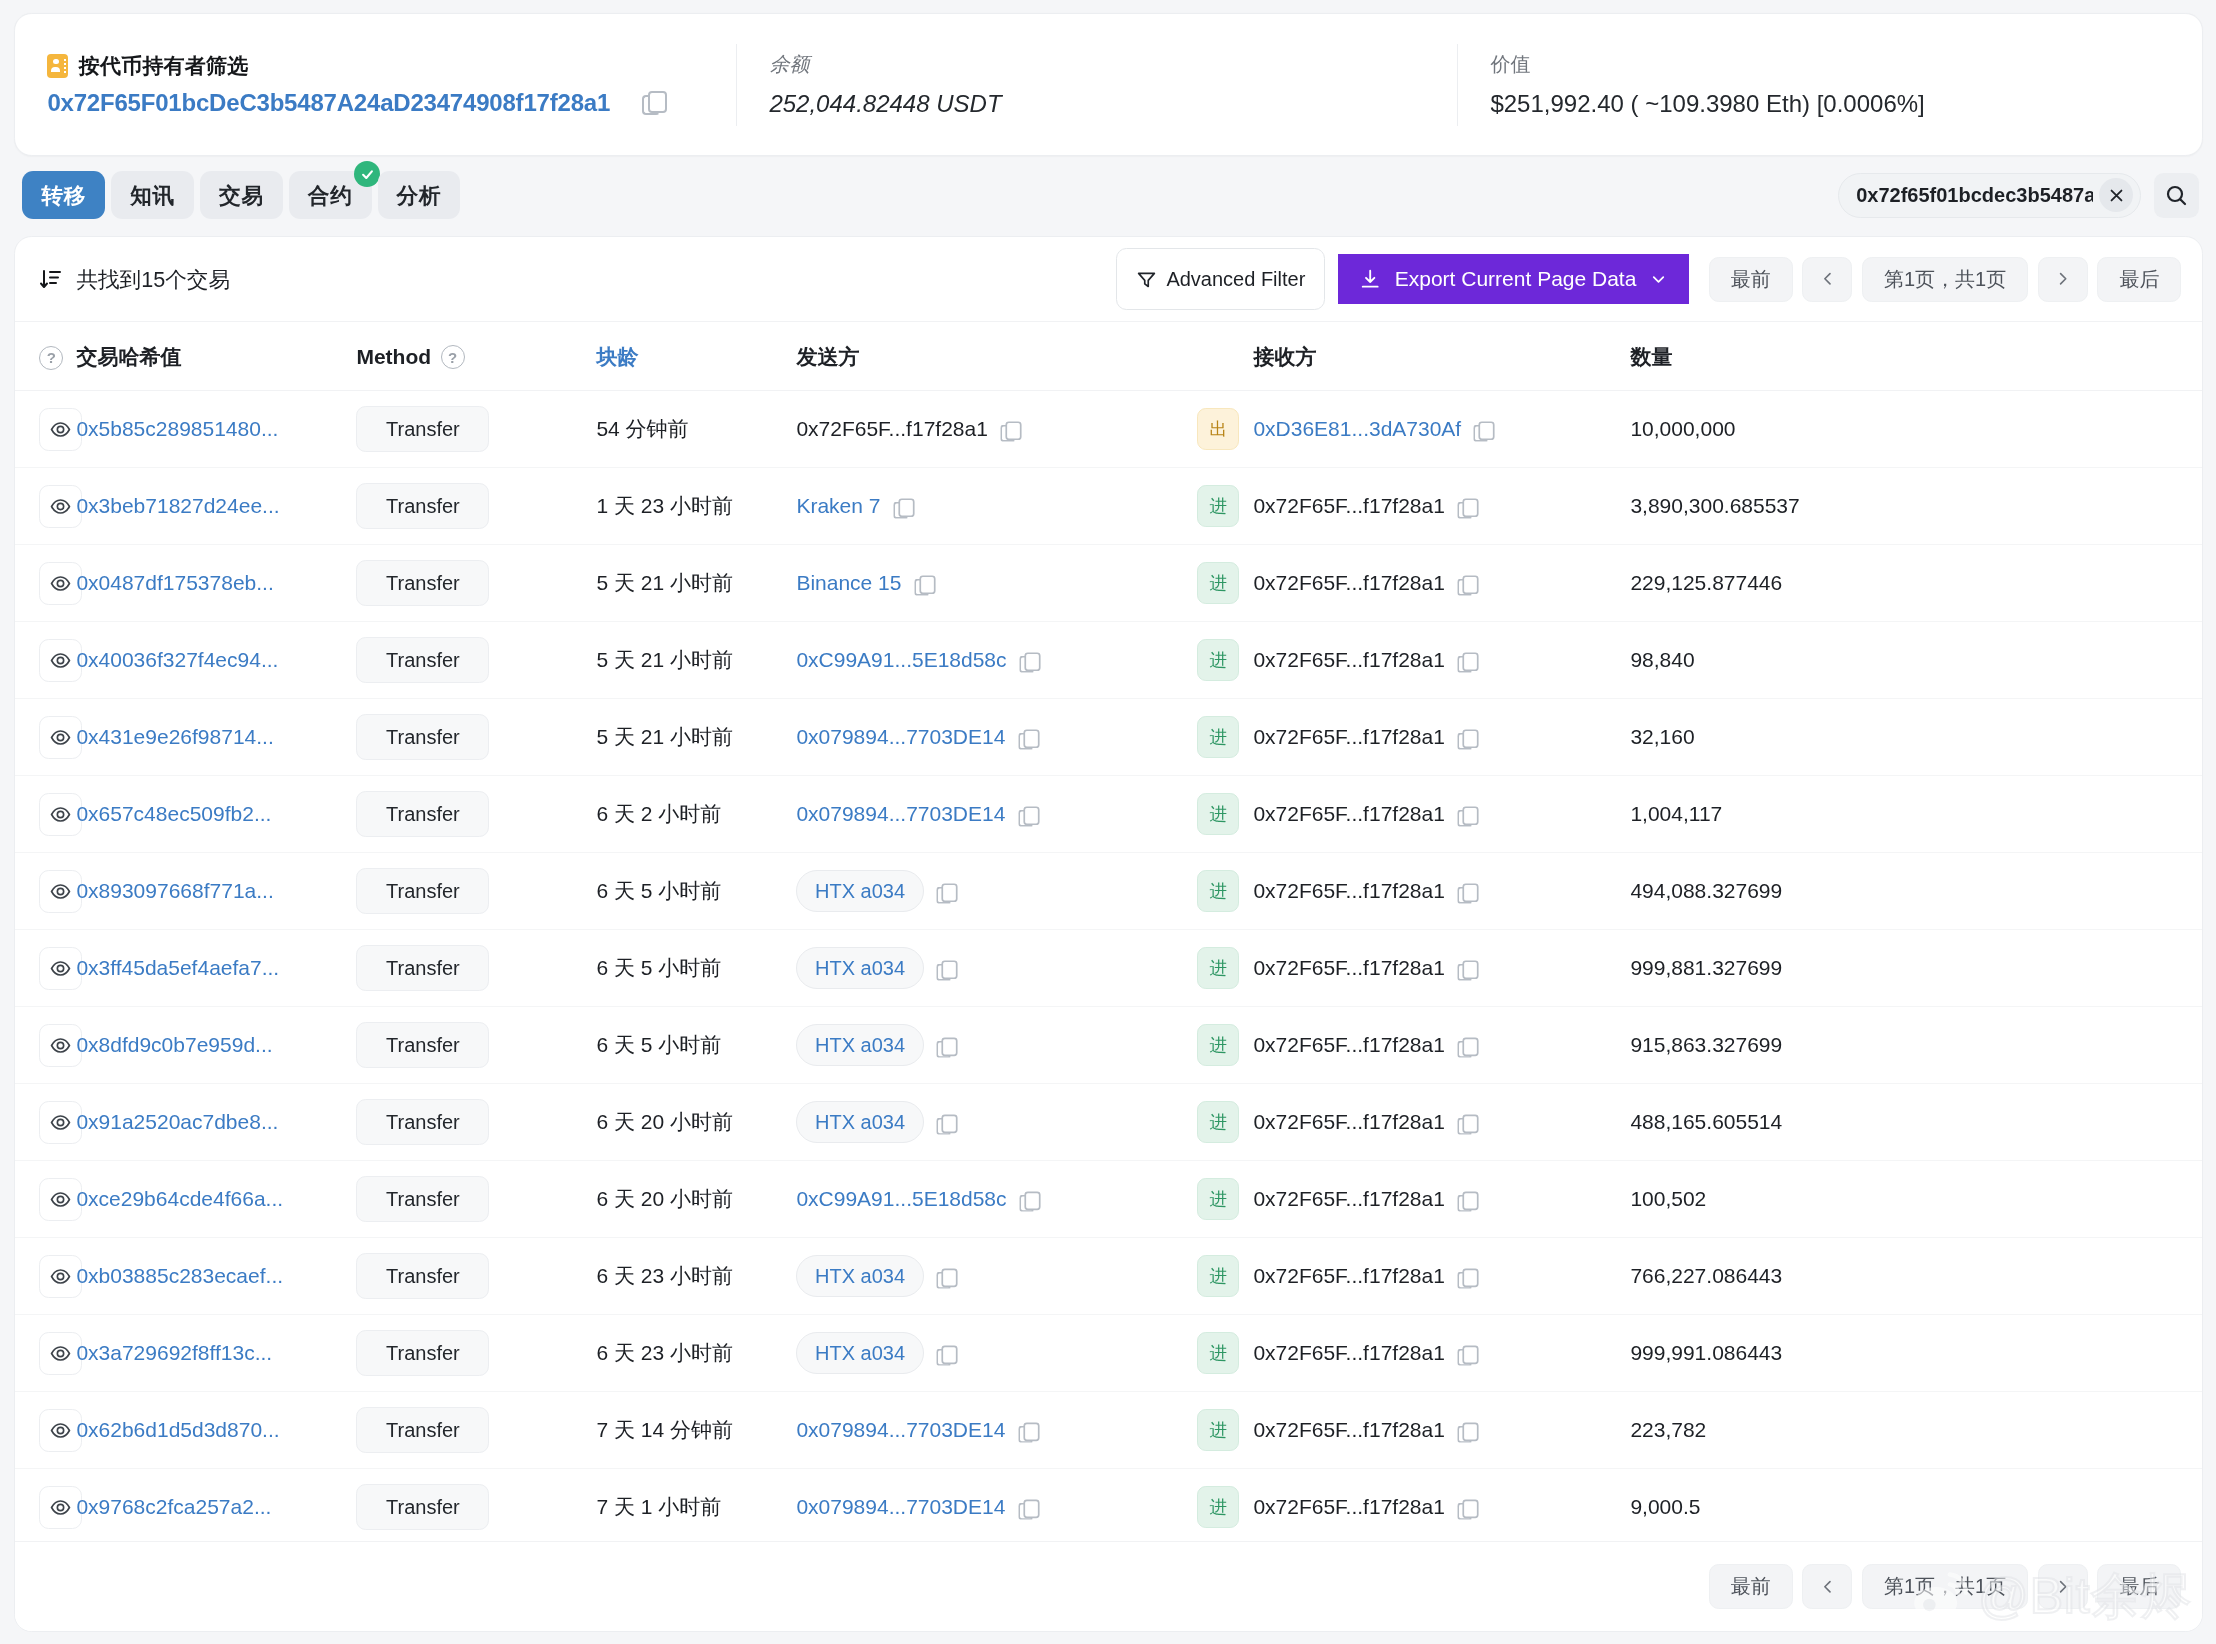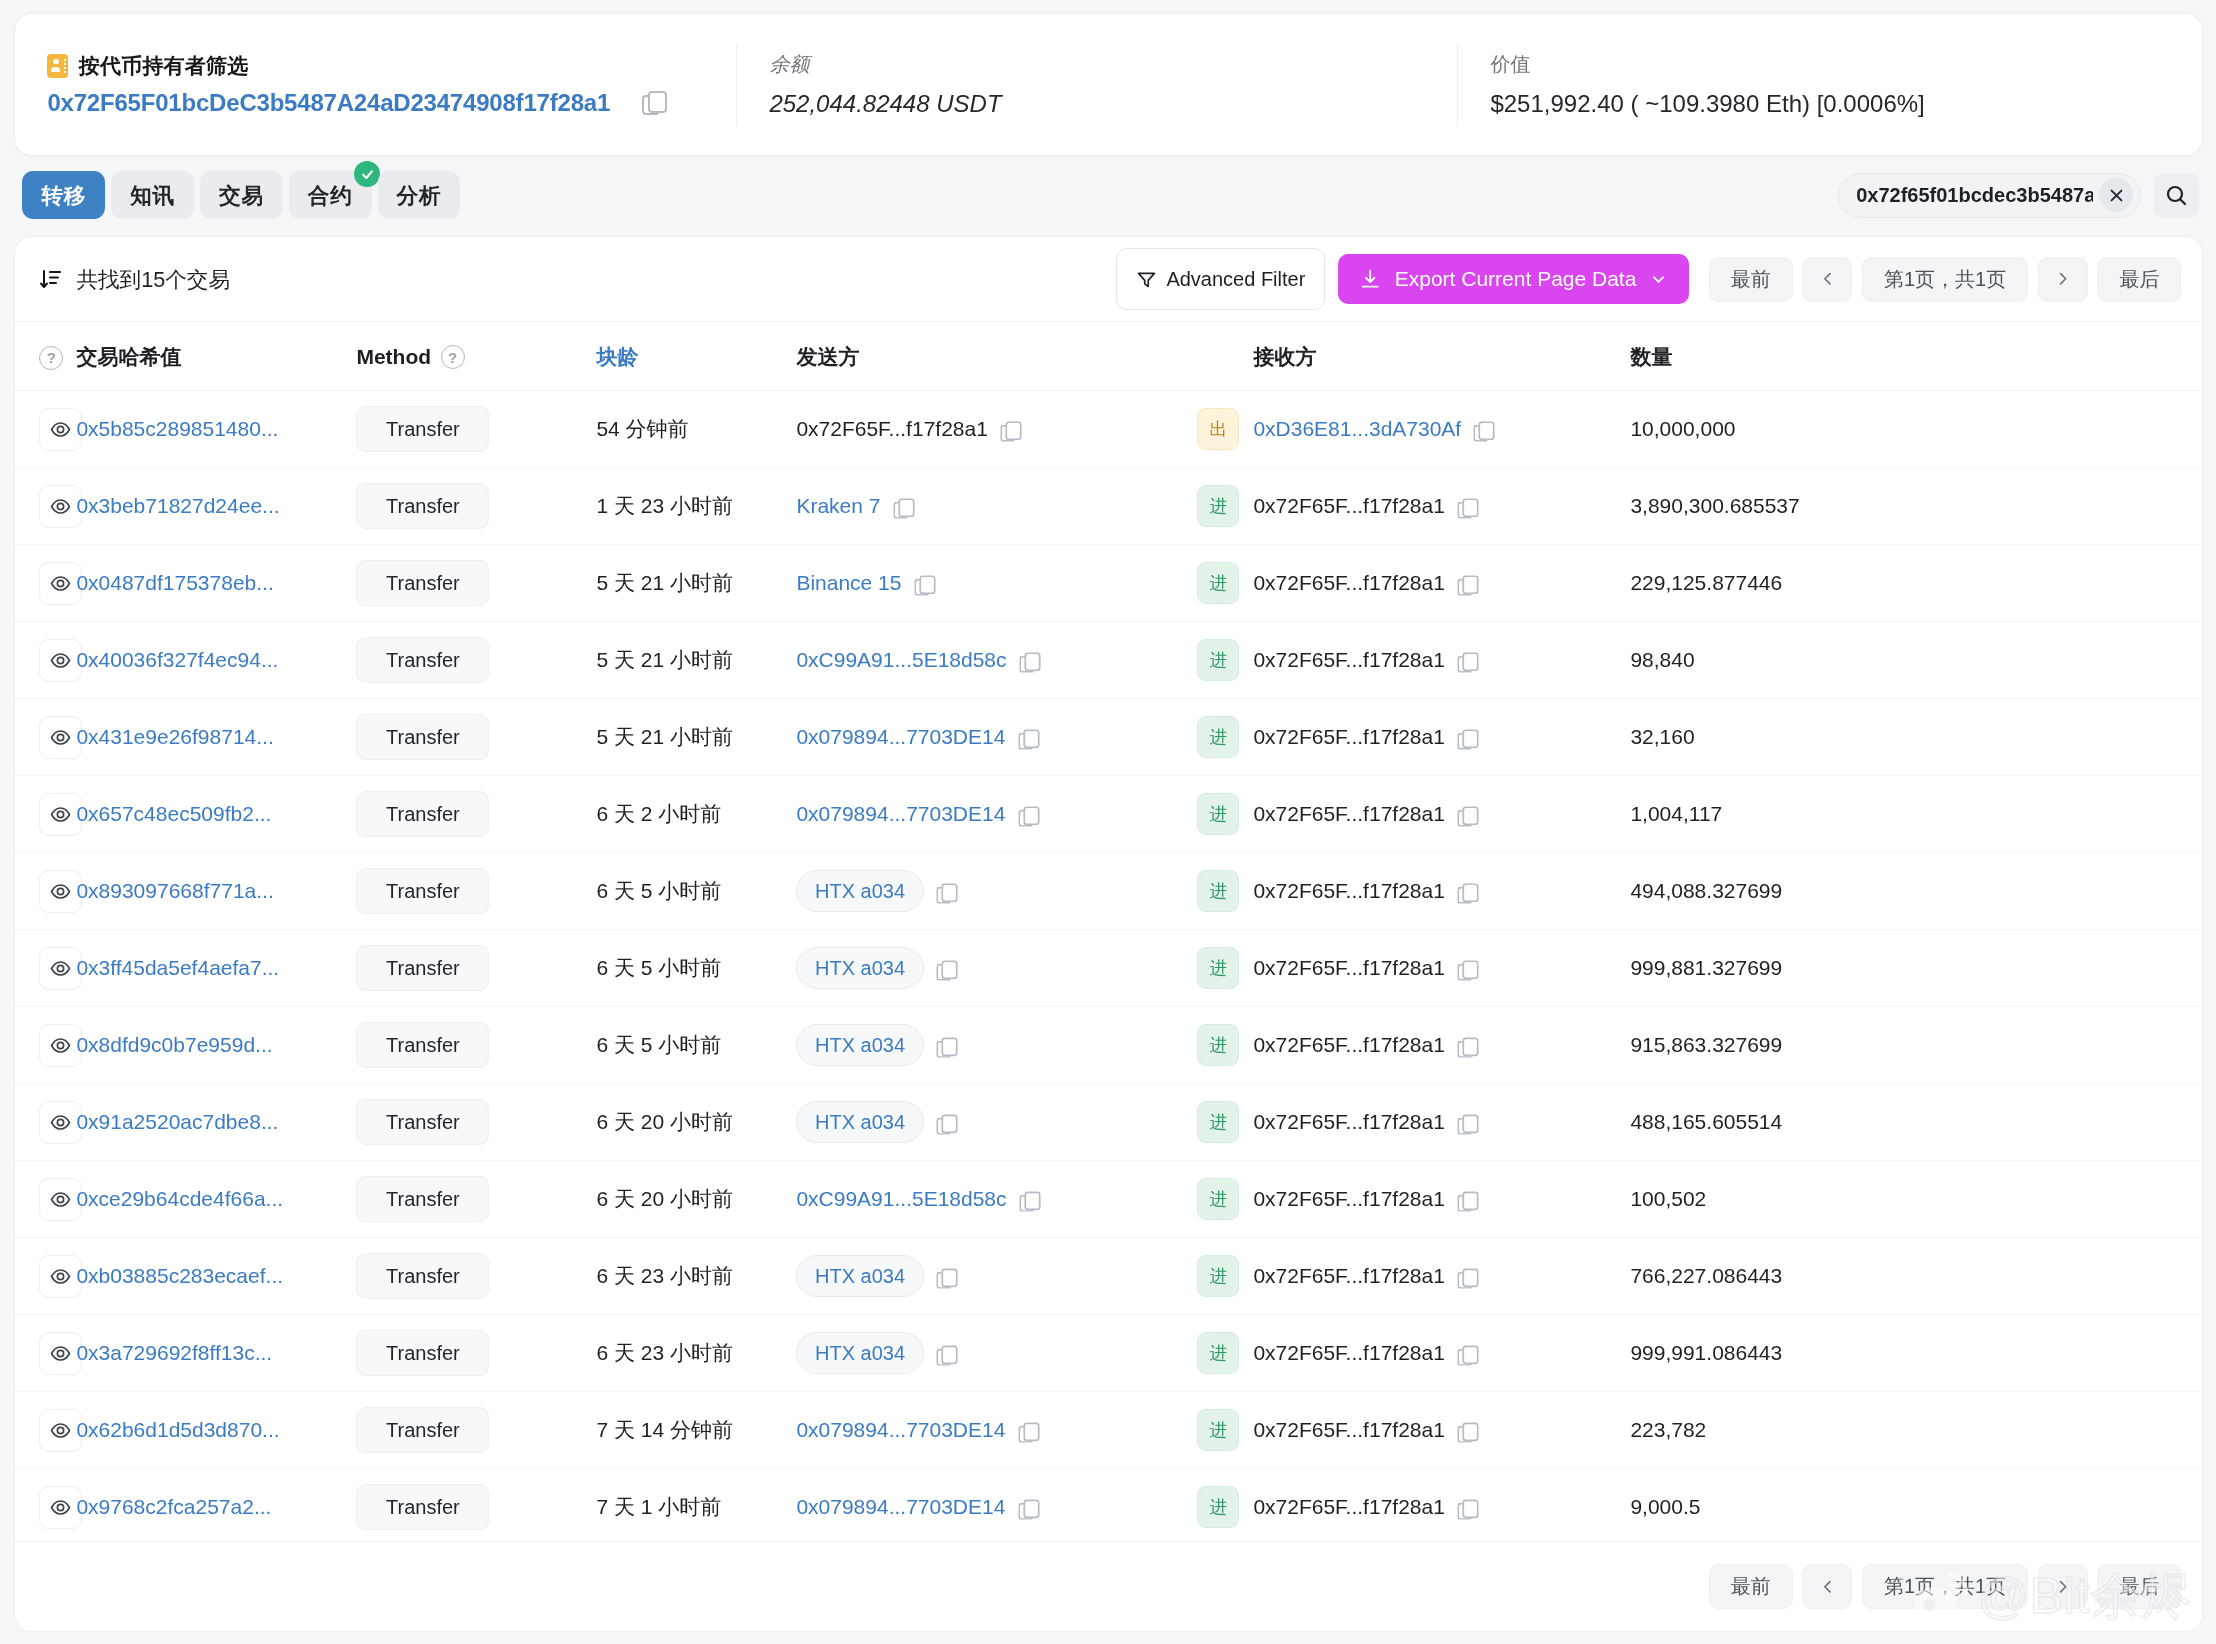--- a/index.html
+++ b/index.html
@@ -153,21 +153,21 @@
   .tb-right { margin-left: auto; display: flex; align-items: center; gap: 13px; }
   .btn-outline {
     height: 62px; padding: 0 19px;
     border: 1.6px solid #e3e6e9; border-radius: 10.4px;
     background: #fff; color: #1d2025;
     display: flex; align-items: center; gap: 9.6px;
     font-size: 20px; cursor: pointer;
   }
   .btn-primary {
     height: 50px; padding: 0 21px;
-    border-radius: 10px; background: #d946ef; color: #fff;
+    border-radius: 0; background: #6d28d9; color: #fff;
     display: flex; align-items: center; gap: 13px;
     font-size: 21px; cursor: pointer; border: none;
   }
   .pg-btn {
     height: 45px; min-width: 50px; padding: 0 14.4px;
     background: #f3f4f6; border: 1.6px solid #eef0f2; border-radius: 9.6px;
     display: flex; align-items: center; justify-content: center;
     font-size: 20px; color: #6d727a; cursor: pointer;
   }
   .pg-btn.wide { padding: 0 21px; color: #4d525a; }

